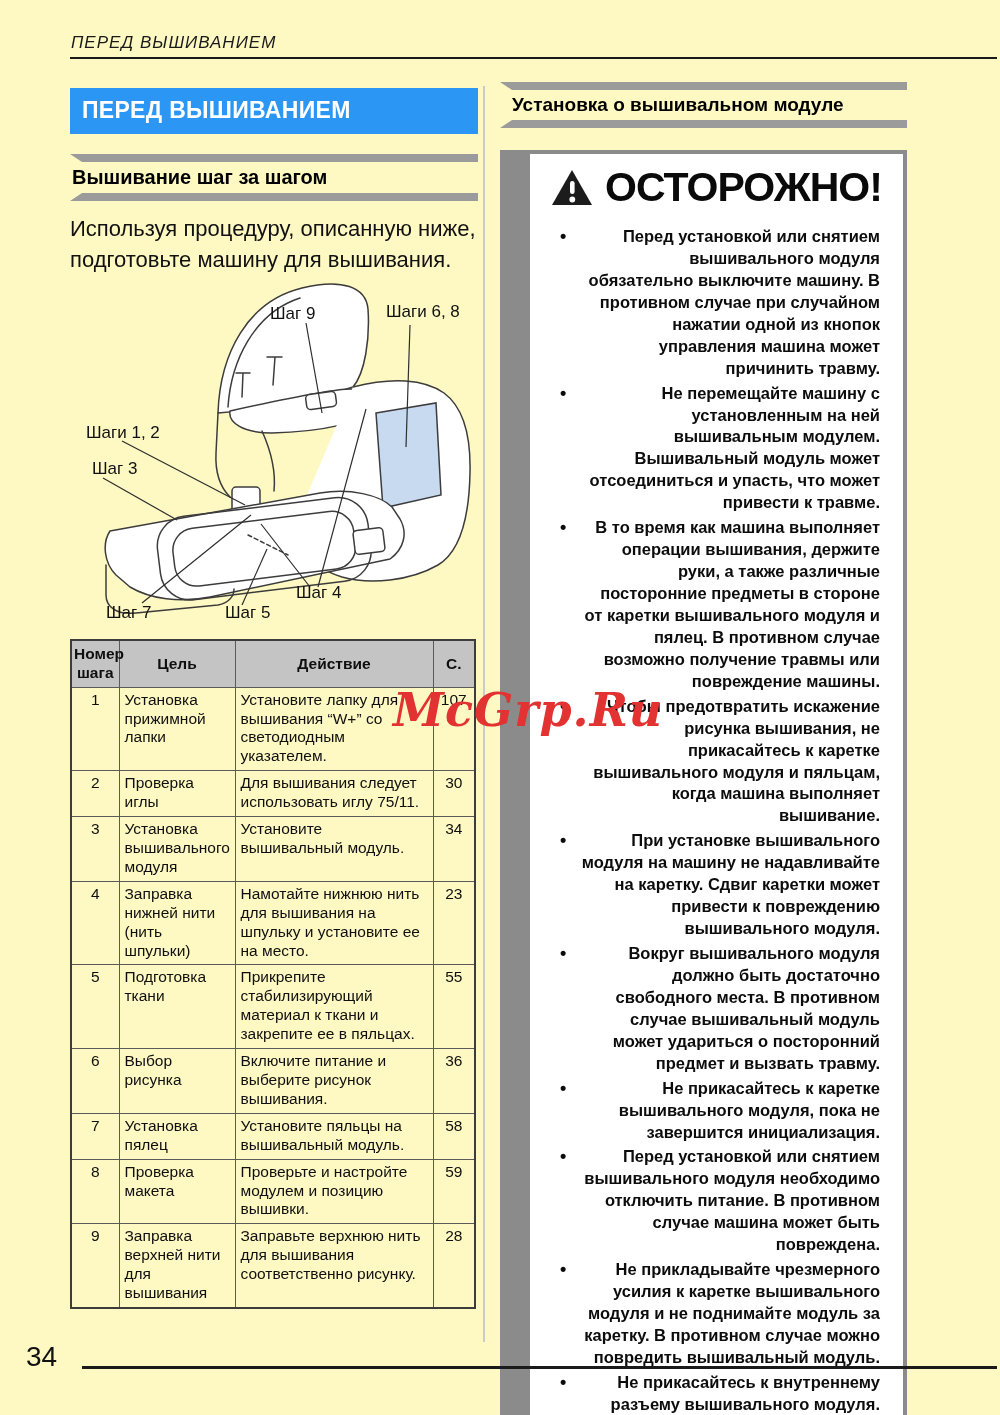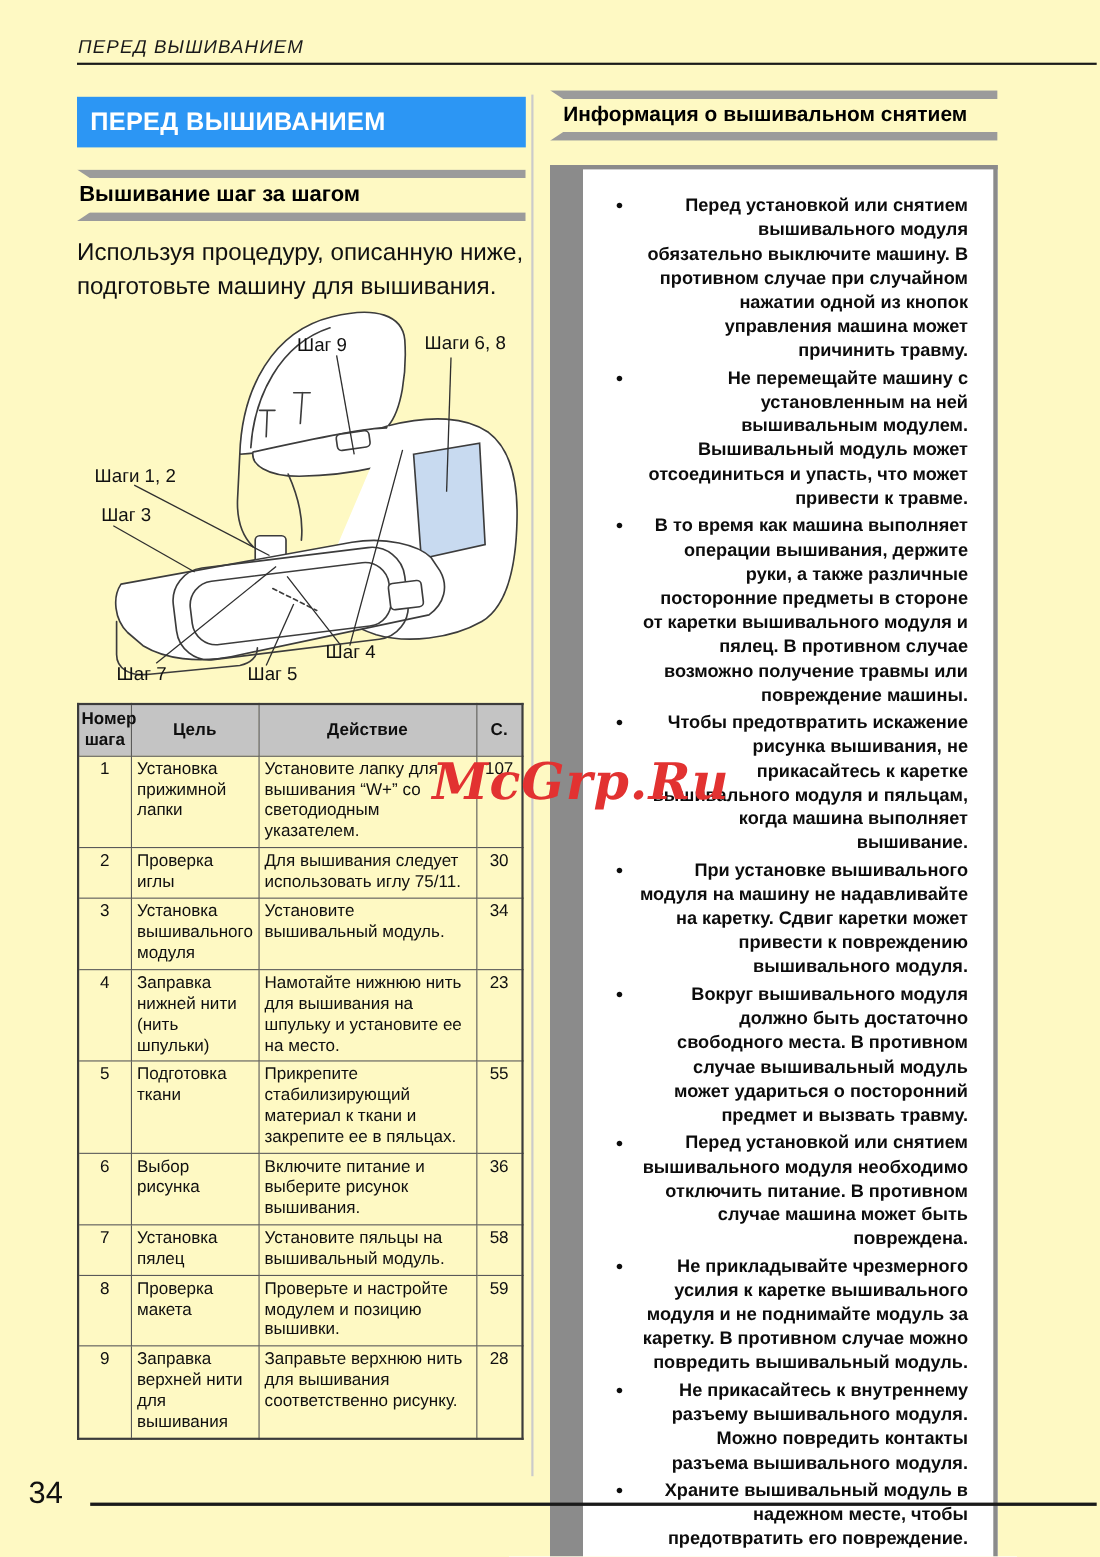--- a/index.html
+++ b/index.html
@@ -230,34 +230,43 @@
             <td class="c-page">28</td>
           </tr>
         </tbody>
     </table>
   </div>
 
   <div class="right-col">
 
     <div class="section-head" style="margin-top:0;">
       <div class="bar bar-top"></div>
-      <div class="section-title">Информация о вышивальном снятием</div>
+      <div class="section-title">Установка о вышивальном модуле</div>
       <div class="bar bar-bottom"></div>
     </div>
 
     <div class="warn-wrap">
       <div class="warn-band"></div>
       <div class="warn-box">
+        <div class="warn-title">
+          <svg class="warn-tri" width="42" height="38" viewBox="0 0 42 38">
+            <path d="M21,1 L41,36 L1,36 Z" fill="#1c1c1c"></path>
+            <rect x="19" y="12" width="4.6" height="13" rx="2.3" fill="#ffffff"></rect>
+            <circle cx="21.3" cy="30.5" r="2.9" fill="#ffffff"></circle>
+          </svg>
+          <span>ОСТОРОЖНО!</span>
+        </div>
         <ul class="warn-list" id="warn-list">
             <li>Перед установкой или снятием вышивального модуля обязательно выключите машину. В противном случае при случайном нажатии одной из кнопок управления машина может причинить травму.</li>
             <li>Не перемещайте машину с установленным на ней вышивальным модулем. Вышивальный модуль может отсоединиться и упасть, что может привести к травме.</li>
             <li>В то время как машина выполняет операции вышивания, держите руки, а также различные посторонние предметы в стороне от каретки вышивального модуля и пялец. В противном случае возможно получение травмы или повреждение машины.</li>
             <li>Чтобы предотвратить искажение рисунка вышивания, не прикасайтесь к каретке вышивального модуля и пяльцам, когда машина выполняет вышивание.</li>
             <li>При установке вышивального модуля на машину не надавливайте на каретку. Сдвиг каретки может привести к повреждению вышивального модуля.</li>
             <li>Вокруг вышивального модуля должно быть достаточно свободного места. В противном случае вышивальный модуль может удариться о посторонний предмет и вызвать травму.</li>
+            <li>Не прикасайтесь к каретке вышивального модуля, пока не завершится инициализация.</li>
             <li>Перед установкой или снятием вышивального модуля необходимо отключить питание. В противном случае машина может быть повреждена.</li>
             <li>Не прикладывайте чрезмерного усилия к каретке вышивального модуля и не поднимайте модуль за каретку. В противном случае можно повредить вышивальный модуль.</li>
             <li>Не прикасайтесь к внутреннему разъему вышивального модуля. Можно повредить контакты разъема вышивального модуля.</li>
             <li>Храните вышивальный модуль в надежном месте, чтобы предотвратить его повреждение.</li>
           </ul>
       </div>
     </div>
   </div>
 
   <div class="watermark">McGrp.Ru</div>

